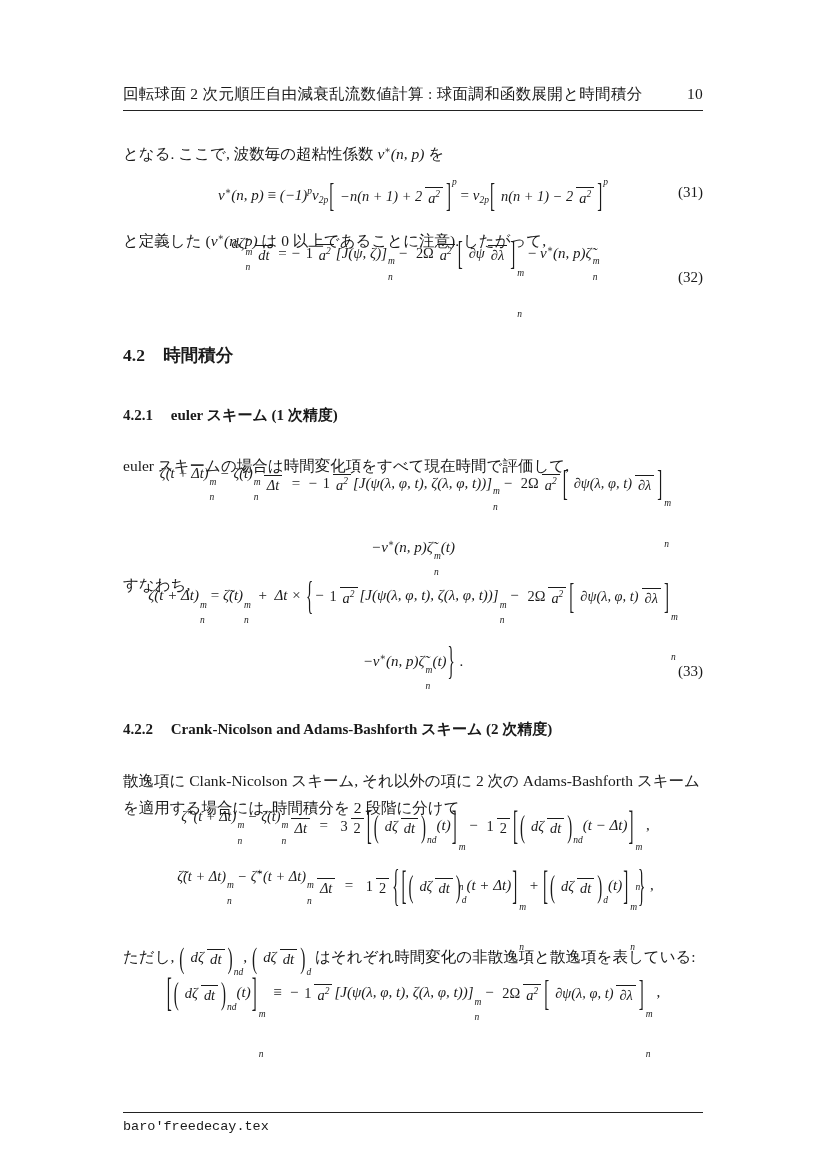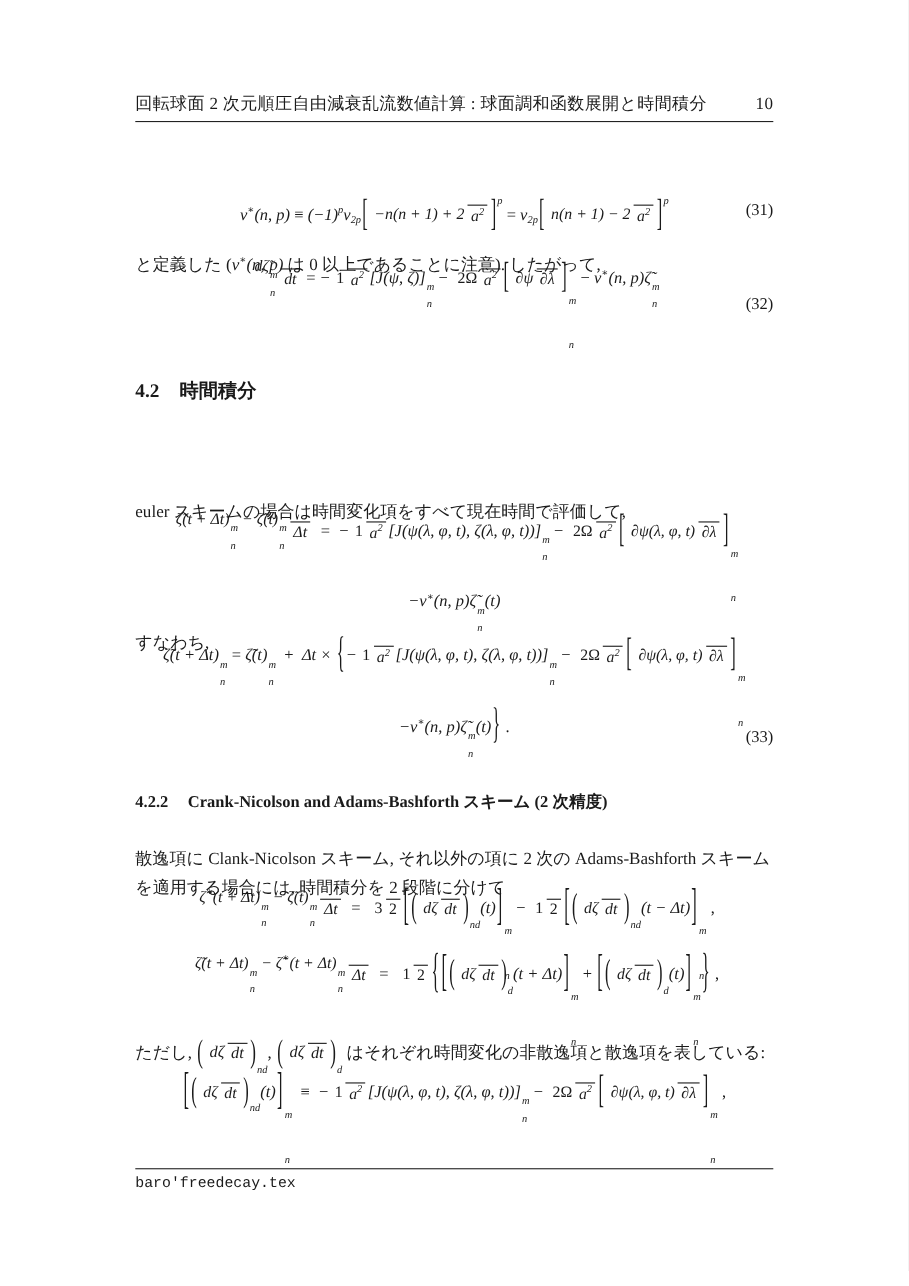--- a/index.html
+++ b/index.html
@@ -42,20 +42,21 @@
 </head>
 <body>
 
 <div class="page">
 
   <div class="abs header" style="top:84px">
     <span>回転球面 2 次元順圧自由減衰乱流数値計算 : 球面調和函数展開と時間積分</span>
     <span>10</span>
   </div>
 
+  <div class="abs para nowrap" style="top:141px"><span class="mr">となる. ここで, 波数毎の超粘性係数 </span><span class="mi">ν</span><span class="msup">∗</span><span class="mi">(n, p)</span><span class="mr"> を</span></div>
 
   <div class="eq" style="top:161px;height:62px">
     <span class="eqline"><span class="mi">ν</span><span class="msup">∗</span><span class="mi">(n, p)</span><span class="mr"> ≡ </span><span class="mi">(−1)</span><span class="msup">p</span><span class="mi">ν</span><span class="msub">2p</span><span class="bigd" style="transform: scaleY(2.3);">[</span><span class="frac">
           <span class="num"><span class="mi">−n(n + 1) + 2</span></span>
           <span class="den"><span class="mi">a</span><span class="msup">2</span></span>
         </span><span class="bigd" style="transform: scaleY(2.3);">]</span><span class="msupb">p</span><span class="mr"> = </span><span class="mi">ν</span><span class="msub">2p</span><span class="bigd" style="transform: scaleY(2.3);">[</span><span class="frac">
           <span class="num"><span class="mi">n(n + 1) − 2</span></span>
           <span class="den"><span class="mi">a</span><span class="msup">2</span></span>
         </span><span class="bigd" style="transform: scaleY(2.3);">]</span><span class="msupb">p</span></span>
     <span class="eqnum">(31)</span>
@@ -90,20 +91,24 @@
           <span>n</span>
         </span></span>
     <span class="eqnum">(32)</span>
   </div>
 
   <div class="abs h1" style="top:343px">
     <span class="sec-num">4.2</span>
     <span>時間積分</span>
   </div>
 
+  <div class="abs h2" style="top:406px">
+    <span class="sec-num">4.2.1</span>
+    <span>euler スキーム (1 次精度)</span>
+  </div>
 
   <div class="abs para" style="top:453px">euler スキームの場合は時間変化項をすべて現在時間で評価して,</div>
 
   <div class="eq" style="top:474px;height:66px">
     <span class="eqline"><span class="frac">
           <span class="num"><span class="mi">ζ̃(t + Δt)</span><span class="mss">
               <span>m</span>
               <span>n</span>
             </span><span class="mi"> − ζ̃(t)</span><span class="mss">
               <span>m</span>
@@ -261,17 +266,17 @@
           <span class="den"><span class="mi">a</span><span class="msup">2</span></span>
         </span><span class="bigd" style="transform: scaleY(2.4);">[</span><span class="frac">
           <span class="num"><span class="mi">∂ψ(λ, φ, t)</span></span>
           <span class="den"><span class="mi">∂λ</span></span>
         </span><span class="bigd" style="transform: scaleY(2.4);">]</span><span class="mssb">
           <span>m</span>
           <span>n</span>
         </span><span class="mr"> ,</span></span>
   </div>
 
-  <div class="abs footer" style="top:1062px">
+  <div class="abs footer" style="top:1112px">
     <span class="footer-left">baro'freedecay.tex</span>
   </div>
 
 </div>
 
 </body></html>

